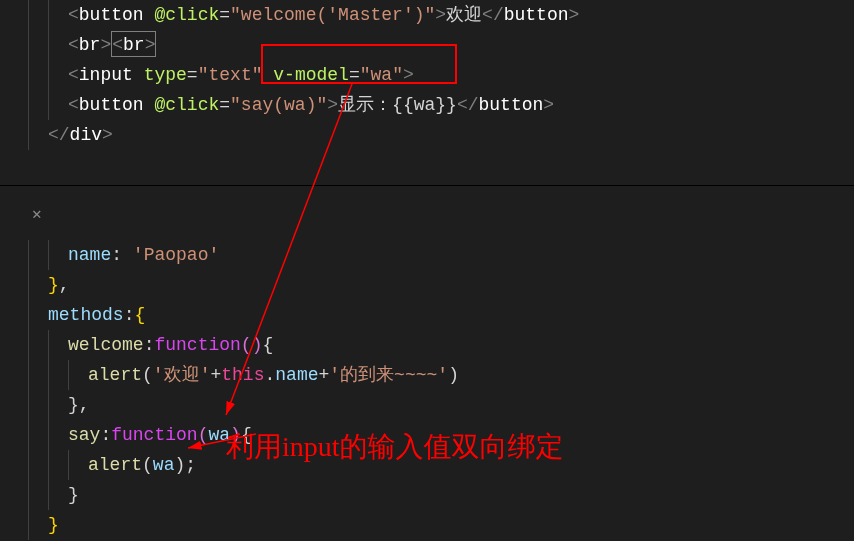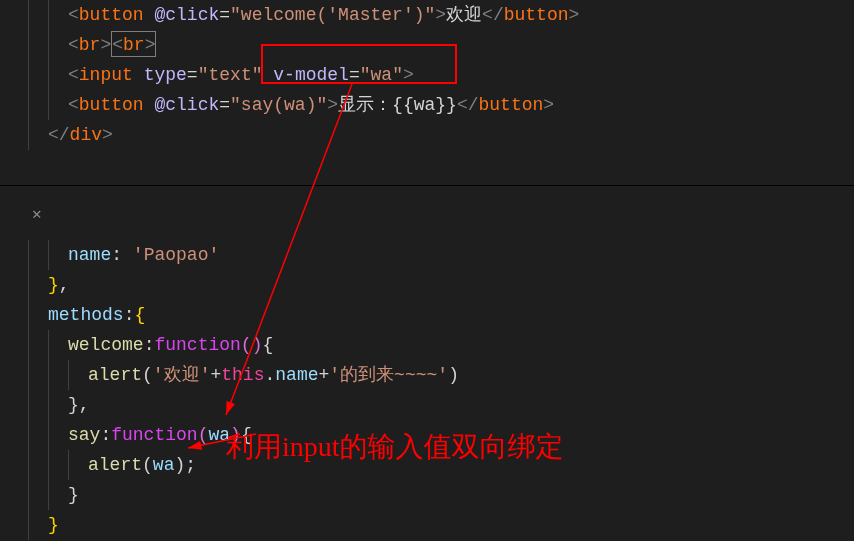--- a/index.html
+++ b/index.html
@@ -32,22 +32,22 @@
     padding-left: 4px;
     white-space: pre;
   }
   .line { height: 30px; position: relative; }
   .indent-guide {
     position: absolute;
     top: 0; bottom: 0;
     width: 1px;
     background: #404040;
   }
-  .tok-tag    { color: #f97316; }
-  .tok-attr   { color: #c4b5fd; }
+  .tok-tag    { color: #ffffff; }
+  .tok-attr   { color: #bef264; }
   .tok-str    { color: #ce9178; }
   .tok-text   { color: #d4d4d4; }
   .tok-punc   { color: #808080; }
   .tok-key    { color: #9cdcfe; }
   .tok-func   { color: #dcdcaa; }
   .tok-kw     { color: #d946ef; }
   .tok-this   { color: #ec4899; }
   .tok-paren  { color: #d4d4d4; }
   .tok-brace  { color: #d4d4d4; }
   .tok-brace-y{ color: #ffd700; }

